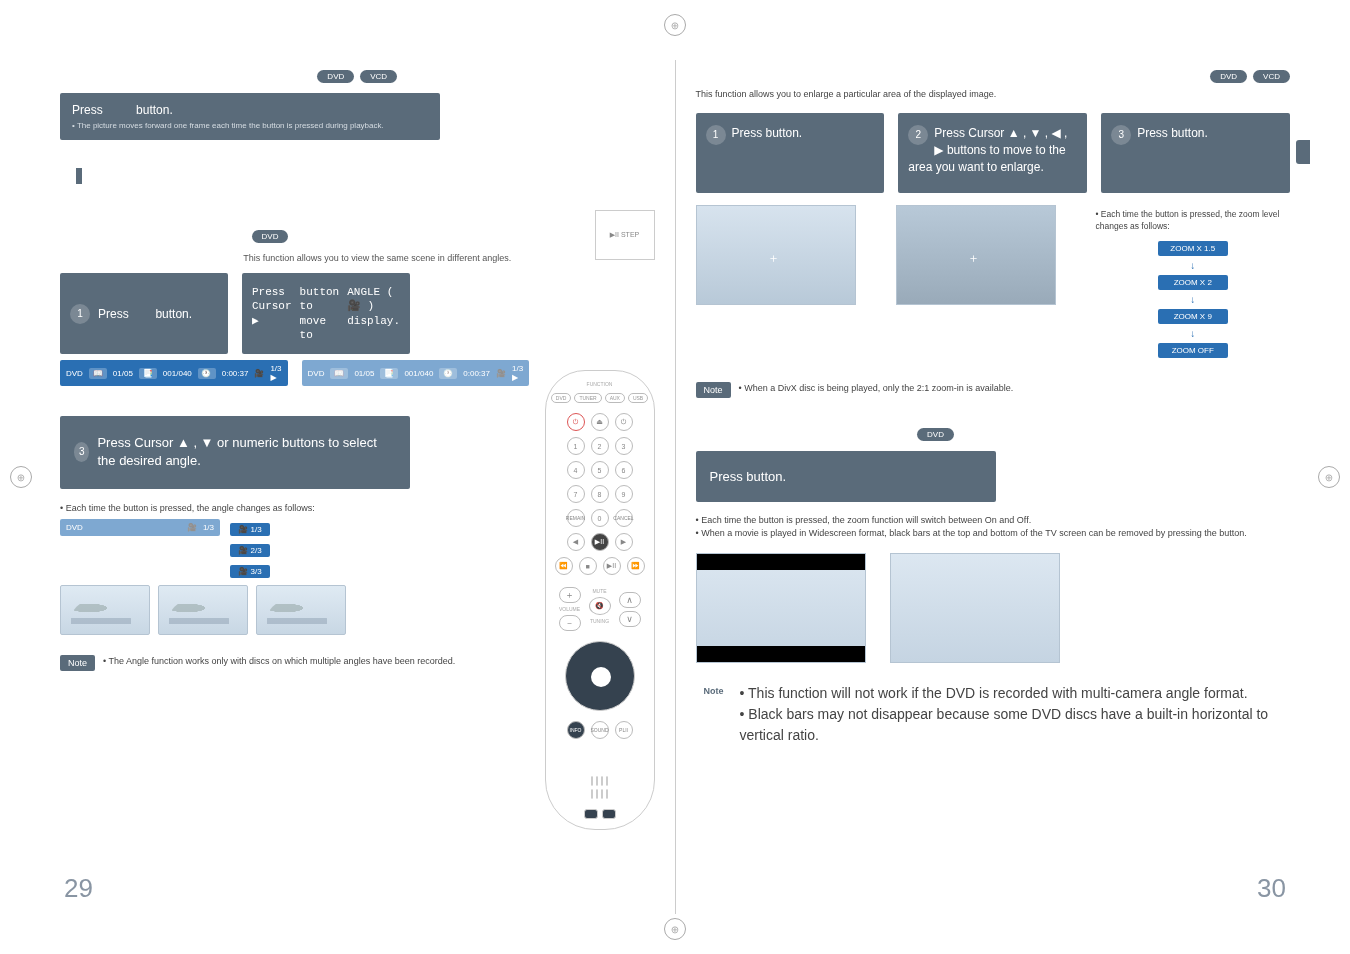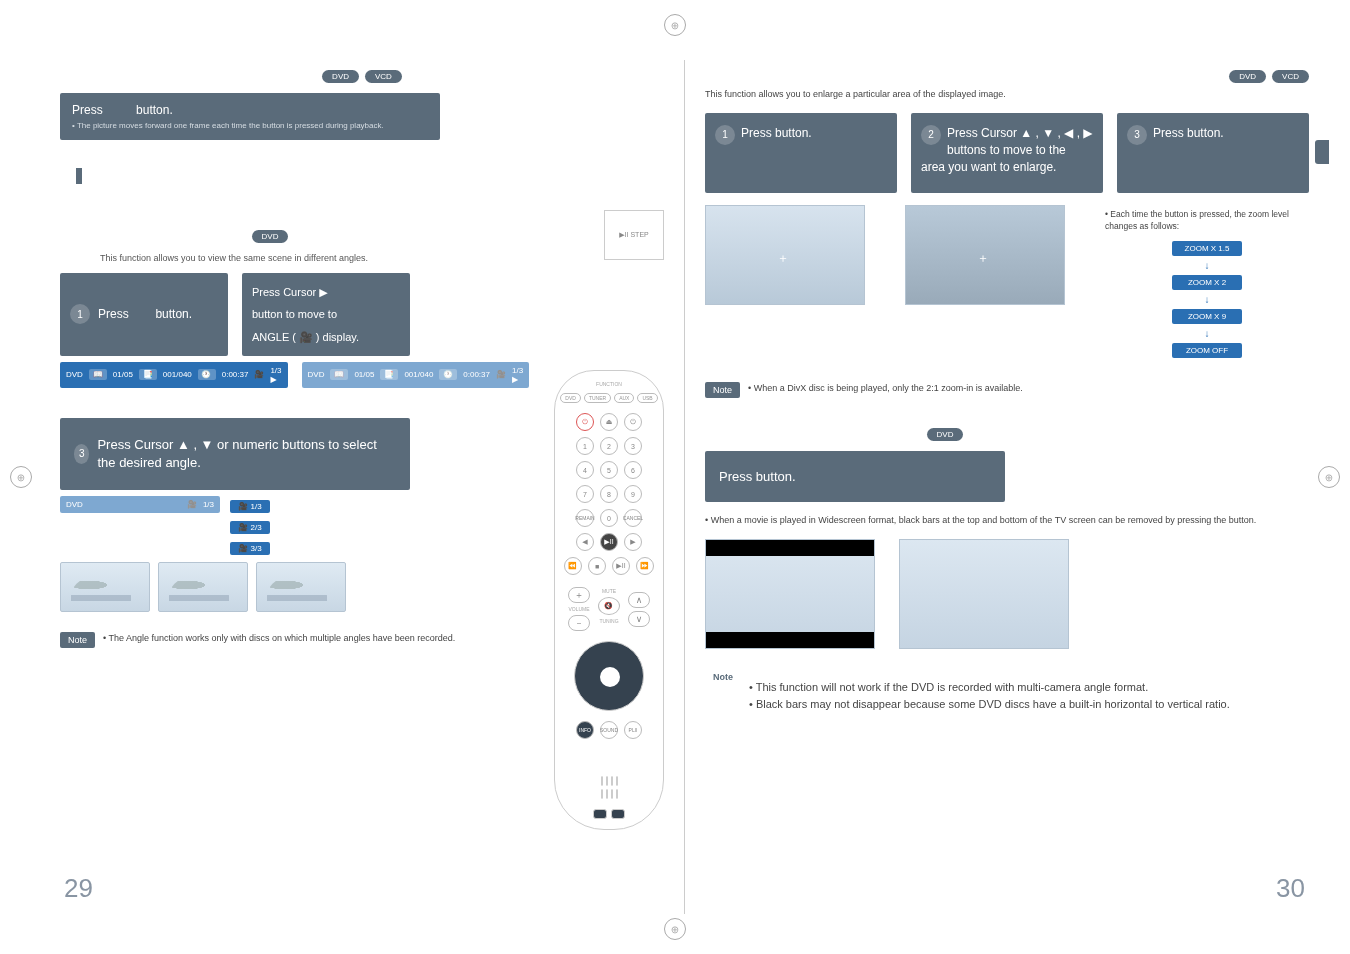--- a/index.html
+++ b/index.html
@@ -9,21 +9,21 @@
     background: #fff;
     font-family: Arial, Helvetica, sans-serif;
     font-size: 10px;
     color: #333;
     position: relative;
   }
   .spread {
     display: flex;
     width: 100%;
     height: 100%;
-    padding: 60px 21px 40px 40px;
+    padding: 60px 40px 40px 40px;
   }
   .page-left, .page-right {
     flex: 1;
     position: relative;
     padding: 10px 20px;
   }
   .page-left { border-right: 1px solid #ccc; }
   .crop-top {
     position: absolute;
     top: 14px; left: 50%; transform: translateX(-50%);
@@ -63,29 +63,29 @@
   .badge-row { display:flex; gap:6px; margin-bottom:10px; justify-content:center; }
   .badge {
     background:#5a6b7a; color:#fff; font-size:8px;
     padding:2px 10px; border-radius:9px;
   }
   .step-box {
     background:#5a6b7a; color:#fff; padding:10px 12px;
     font-size:12px; border-radius:2px;
   }
   .step-box .sub { font-size:8px; color:#d5dce2; margin-top:4px; }
-  .intro { font-size:9px; color:#555; margin:6px 0 10px 40px; }
+  .intro { font-size:9px; color:#555; margin:6px 0 10px 40px;text-align:center; }
   .cols { display:flex; gap:14px; }
   .angle-step1, .angle-step2 {
     flex:1; background:#5a6b7a; color:#fff;
     font-size:12px; padding:12px 10px; border-radius:2px;
     display:flex; align-items:center; gap:8px;
     min-height:60px;
   }
-  .angle-step2 { flex-direction:column; align-items:flex-start; justify-content:center; font-size:11px; line-height:1.3; }
+  .angle-step2 { flex-direction:row; align-items:flex-start; justify-content:center; font-size:11px; line-height:1.3;font-family:Liberation Mono, monospace; }
   .circle-num {
     width:20px;height:20px;border-radius:50%;
     background:rgba(255,255,255,0.2);display:flex;align-items:center;justify-content:center;
     font-size:10px;
   }
   .osd-bar {
     background:#2a6fb3; color:#fff; font-size:8px; padding:4px 6px;
     display:flex; gap:6px; align-items:center; border-radius:2px; margin-top:6px;
   }
   .osd-bar .chip { background:rgba(255,255,255,0.25); border-radius:2px; padding:1px 4px; }
@@ -185,21 +185,21 @@
   .wide-pic {
     width:170px; height:110px; background:linear-gradient(#dce7f1,#c5d4e2);
     border:1px solid #b5c4d2; position:relative;
   }
   .wide-pic.letterbox::before {
     content:""; position:absolute; top:0;left:0;right:0;height:16px;background:#000;
   }
   .wide-pic.letterbox::after {
     content:""; position:absolute; bottom:0;left:0;right:0;height:16px;background:#000;
   }
-  .ez-notes { font-size:11px; color:#444; margin-top:10px; line-height:1.5; }
+  .ez-notes { font-size:14px; color:#444; line-height:1.5; }
   .section-gap { height:30px; }
 </style>
 </head>
 <body>
 
 <div class="crop-top">⊕</div>
 <div class="crop-bottom">⊕</div>
 <div class="side-crop-left">⊕</div>
 <div class="side-crop-right">⊕</div>
 
@@ -281,20 +281,21 @@
 
     <div style="height:30px;"></div>
 
     <div class="wide-step" style="width:350px;">
       <span style="display:inline-flex;gap:8px;align-items:center;">
         <span class="circle-num">3</span>
         <span>Press Cursor ▲ , ▼ or numeric buttons to select the desired angle.</span>
       </span>
     </div>
 
+    <div class="note-line">• Each time the button is pressed, the angle changes as follows:</div>
 
     <div style="display:flex; align-items:flex-start;">
       <div style="flex:0 0 160px;">
         <div class="osd-bar faded" style="margin-top:6px;">
           <span>DVD</span>
           <span class="cam">🎥</span>
           <span>1/3</span>
         </div>
       </div>
       <div class="angle-indicator-col" style="margin-left:10px;">
@@ -459,20 +460,21 @@
     <div class="section-gap"></div>
     <div class="badge-row" style="justify-content:center; width:60px; margin-left:210px;">
       <span class="badge">DVD</span>
     </div>
 
     <div class="ezview-step" style="width:300px; margin-top:10px;">
       <span>Press                 button.</span>
     </div>
 
     <div class="ez-bullets">
+      <div>• Each time the button is pressed, the zoom function will switch between On and Off.</div>
       <div>• When a movie is played in Widescreen format, black bars at the top and bottom of the TV screen can be removed by pressing the                button.</div>
     </div>
 
     <div class="wide-pics">
       <div class="wide-pic letterbox"></div>
       <div class="wide-pic"></div>
     </div>
 
     <div class="note-box" style="margin-top:20px;">
       <span class="note-tag light">Note</span>

